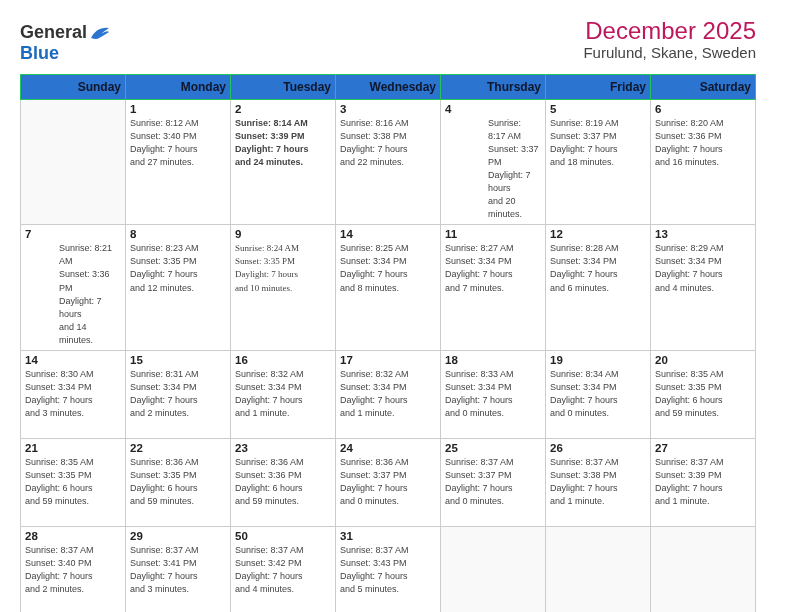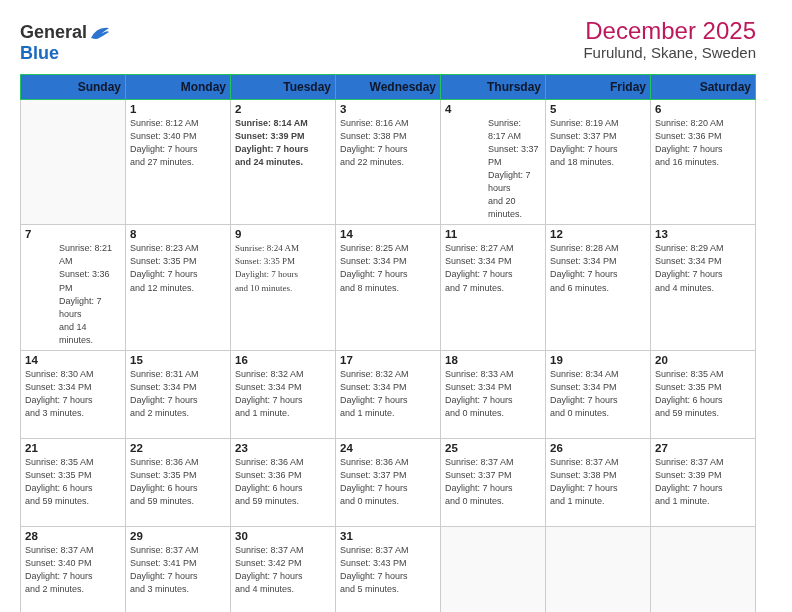--- a/index.html
+++ b/index.html
@@ -342,21 +342,21 @@
 and 2 minutes.</div>
           </td>
           <td>
             <span class="day-number">29</span>
             <div class="day-info" style="white-space: pre-line;">Sunrise: 8:37 AM
 Sunset: 3:41 PM
 Daylight: 7 hours
 and 3 minutes.</div>
           </td>
           <td>
-            <span class="day-number">30</span>
+            <span class="day-number">50</span>
             <div class="day-info" style="white-space: pre-line;">Sunrise: 8:37 AM
 Sunset: 3:42 PM
 Daylight: 7 hours
 and 4 minutes.</div>
           </td>
           <td>
             <span class="day-number">31</span>
             <div class="day-info" style="white-space: pre-line;">Sunrise: 8:37 AM
 Sunset: 3:43 PM
 Daylight: 7 hours

